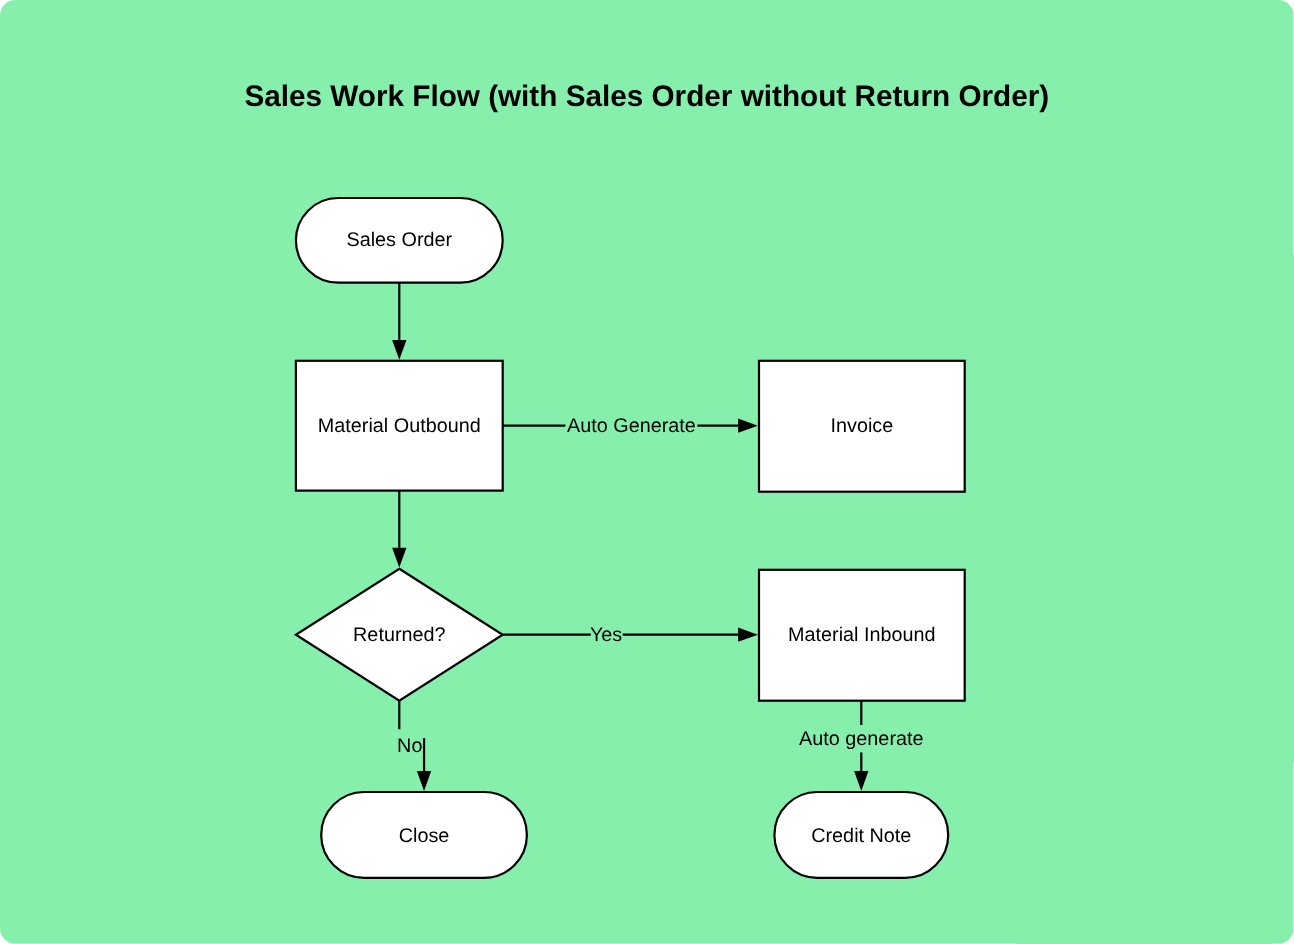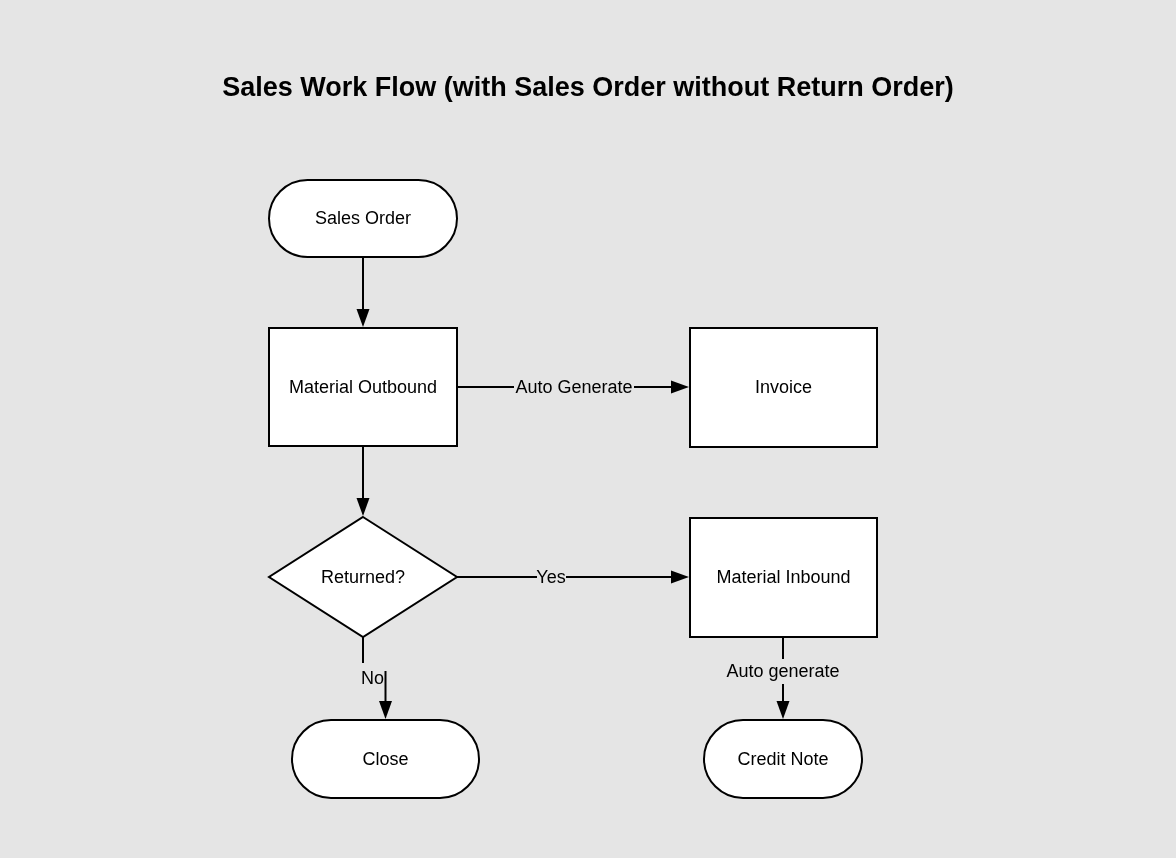--- a/index.html
+++ b/index.html
@@ -4,22 +4,23 @@
 <style>
   html, body {
     margin: 0;
     padding: 0;
     background: #ffffff;
   }
   .canvas {
     position: relative;
     width: 1176px;
     height: 858px;
-    background: #e5e5e5;
+    background: #86efac;
     overflow: hidden;
+    border-radius: 14px;
   }
   svg text {
     font-family: "Liberation Sans", "DejaVu Sans", sans-serif;
     font-size: 18px;
     fill: #000000;
   }
   svg .title-text {
     font-size: 27px;
     font-weight: bold;
   }

